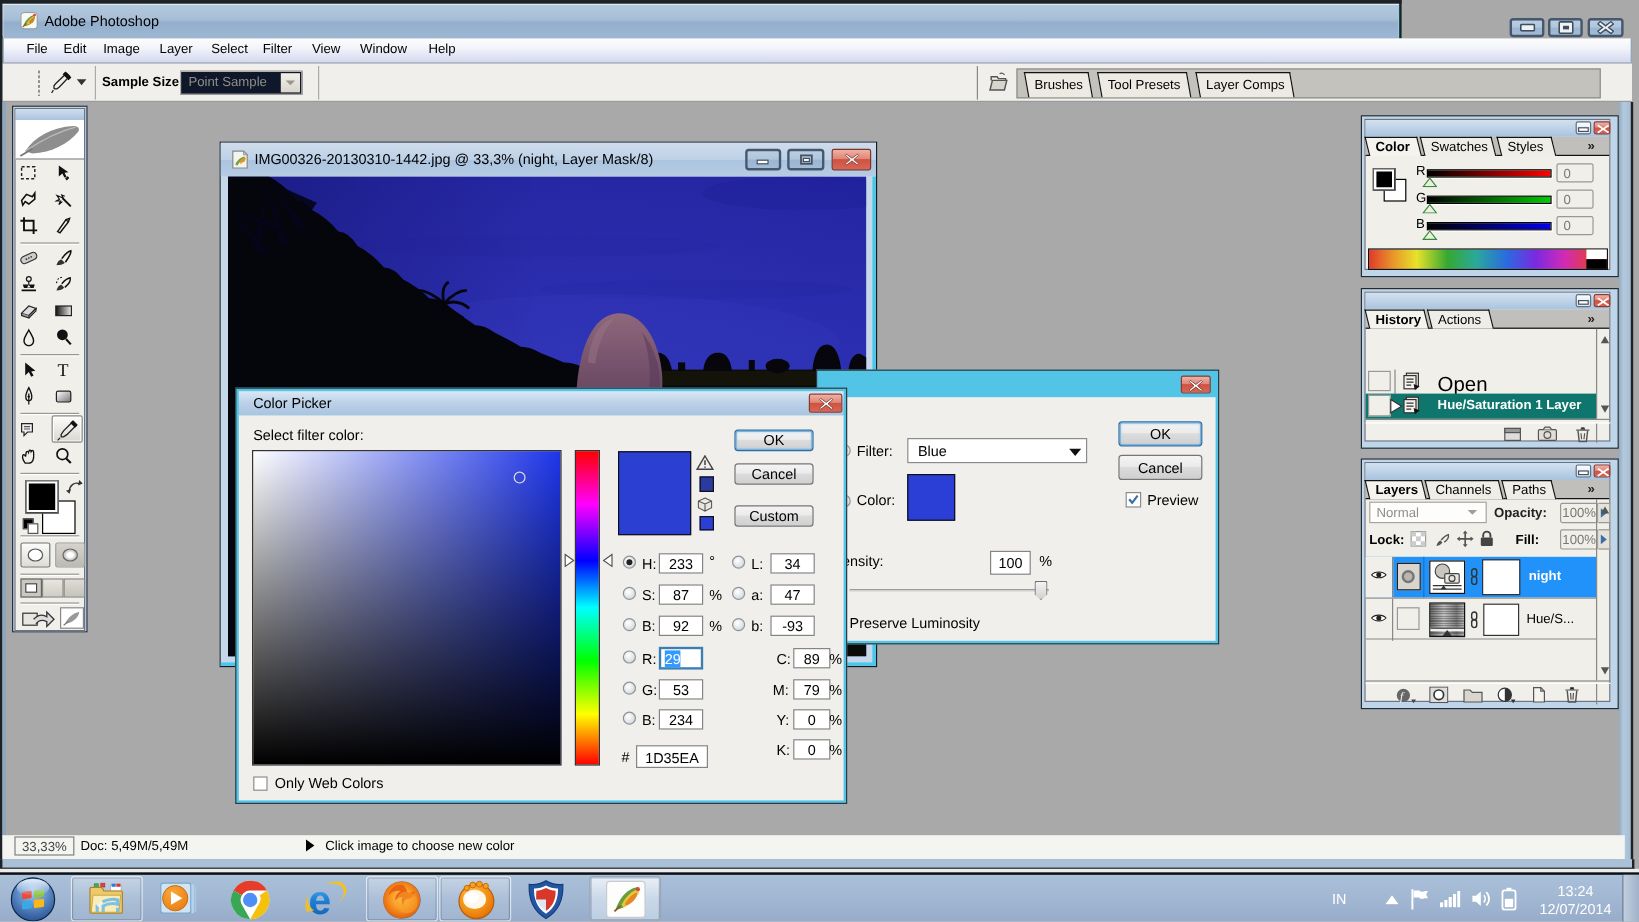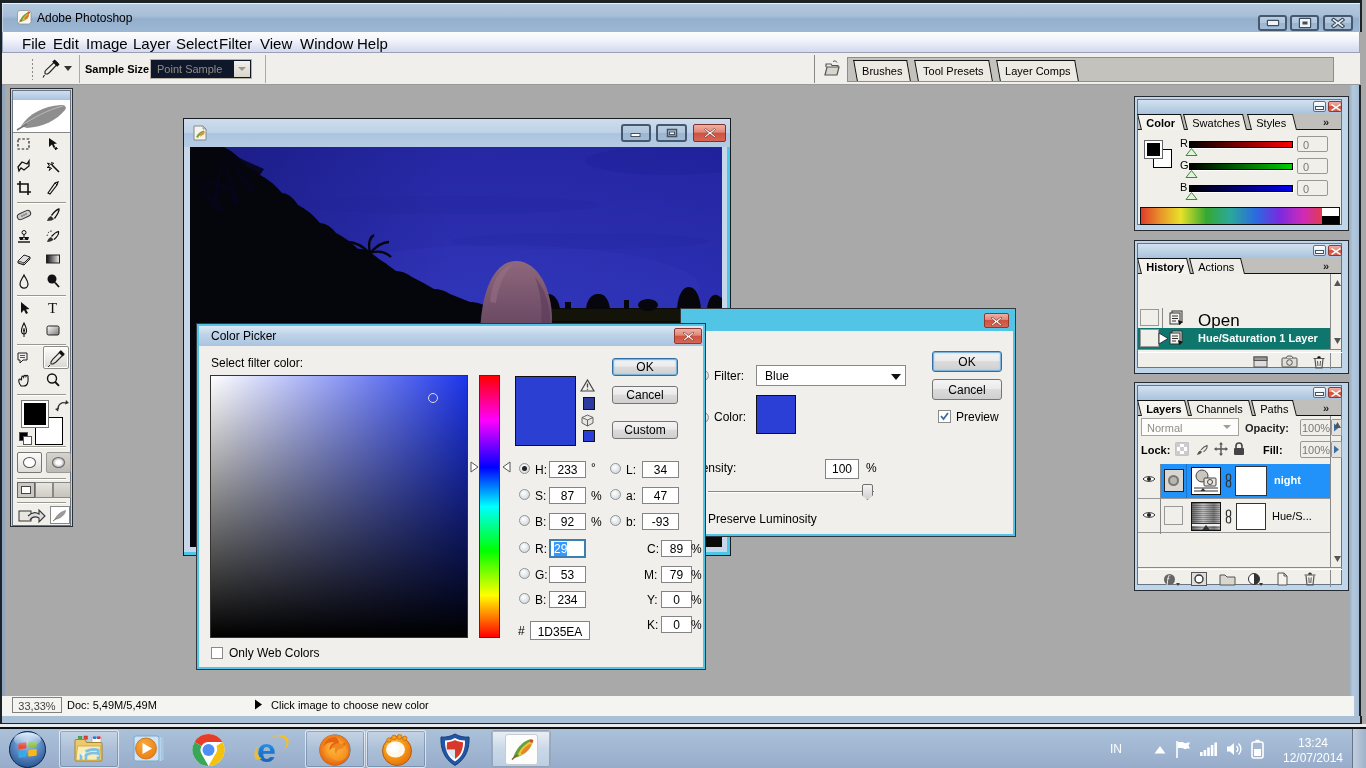--- a/index.html
+++ b/index.html
@@ -1,22 +1,22 @@
 <!DOCTYPE html>
 <html><head><meta charset="utf-8">
 <style>
 *{margin:0;padding:0;box-sizing:border-box}
 html,body{width:1366px;height:768px;overflow:hidden;font-family:"Liberation Sans",sans-serif}
 #s{position:absolute;left:0;top:0;width:1366px;height:768px;background:#a9a9a9;overflow:hidden}
 .abs{position:absolute}
 .tt{font-size:12px;color:#000}
 
-#titlebar{left:0;top:0;width:1362px;height:32px;background:linear-gradient(#b4cade 0%,#a7bed7 45%,#93afcd 55%,#9db7d3 100%);border:2px solid #1d2227;border-top:3px solid #1d2227;border-bottom:none;box-shadow:inset 0 1px 0 rgba(255,255,255,0.75),inset 1px 0 0 rgba(255,255,255,0.4),inset -1px 0 0 #7fd4ee}
+#titlebar{left:0;top:0;width:1168px;height:32px;background:linear-gradient(#b4cade 0%,#a7bed7 45%,#93afcd 55%,#9db7d3 100%);border:2px solid #1d2227;border-top:3px solid #1d2227;border-bottom:none;box-shadow:inset 0 1px 0 rgba(255,255,255,0.75),inset 1px 0 0 rgba(255,255,255,0.4),inset -1px 0 0 #7fd4ee}
 #menubar{left:2px;top:32px;width:1358px;height:20px;background:linear-gradient(#fdfdfe,#f2f4fa 40%,#dadff2 85%,#d4daee);border-left:1px solid #8fa6bc;border-right:1px solid #8fa6bc;box-shadow:0 1px 0 #9aa0b4}
-#menubar span{position:absolute;top:3px;font-size:15px;color:#000}
+#menubar span{position:absolute;top:3px;font-size:11px;color:#000}
 #optionsbar{left:2px;top:53px;width:1358px;height:32px;background:#f0efeb;border-bottom:1px solid #9a9a9a}
 #workspace{left:2px;top:86px;width:1352px;height:610px;background:#a9a9a9}
 #rframe{left:1349px;top:85px;width:12px;height:639px;background:linear-gradient(90deg,#93aabf,#b2c9de 40%,#a5bcd2);border-right:2px solid #1d2227}
 #statusbar{left:2px;top:696px;width:1352px;height:20px;background:#f4f4f1;font-size:11px}
 #botframe{left:0;top:716px;width:1362px;height:9px;background:#a9c0d6;border:2px solid #1d2227;border-top:none}
 .winbtn{position:absolute;top:12px;width:29px;height:16px;border:2px solid #46586e;border-radius:3px;background:linear-gradient(#bacee2 0%,#b0c6dc 46%,#9cb6d2 54%,#a2bbd6 100%)}
 .winbtn svg{position:absolute;left:50%;top:50%;transform:translate(-50%,-50%)}
 
 .minibtn{position:absolute;width:13px;height:11px;border:1px solid #62707f;border-radius:2px;background:linear-gradient(#fcfdfe,#e9f0f8 45%,#d2e0ef 50%,#e2ebf5)}
 .closebtn-r{position:absolute;border:1px solid #8c3a31;border-radius:2px;background:linear-gradient(#f0b0a4,#e08778 45%,#cf5240 50%,#d96553)}
@@ -287,20 +287,21 @@
    <div class="abs" style="left:0;top:0;width:546px;height:436px;background:#c6d7ea">
         <div class="abs" style="left:543px;top:28px;width:3px;height:408px;background:#4cc7e8"></div>
         <div class="abs" style="left:0;top:433px;width:546px;height:3px;background:#4cc7e8"></div>
     <div class="abs" style="left:0;top:0;width:546px;height:28px;background:linear-gradient(#cfdcec,#bdd1e7 50%,#abc4df 52%,#b6cce3)">
       <svg class="abs" style="left:9px;top:6px" width="15" height="16" viewBox="0 0 15 16">
             <path d="M1 1 L10 1 L13 4 L13 15 L1 15 Z" fill="#f4f4ee" stroke="#888"></path>
             <path d="M10 1 L10 4 L13 4 Z" fill="#cfcfc5" stroke="#888" stroke-width="0.7"></path>
             <path d="M3 12 C5 8 8 6 11 5.5 L11 8 C8 9 6 10.5 5 13 Z" fill="#7ba03e"></path>
             <path d="M7 9 C9 7 10.5 6.5 12 6.5 L11 9.5 C9.5 10 8 11 7.5 12 Z" fill="#d99a2b"></path>
           </svg>
+      <span class="tt abs" style="left:28px;top:7px">IMG00326-20130310-1442.jpg @ 33,3% (night, Layer Mask/8)</span>
       <div class="winbtn" style="left:437px;top:5px;width:30px;height:18px">
             <svg width="12" height="9">
               <rect x="1" y="5" width="9" height="3" fill="#fff" stroke="#46525e"></rect>
             </svg>
           </div>
       <div class="winbtn" style="left:472px;top:5px;width:31px;height:18px">
             <svg width="12" height="10">
               <rect x="1.5" y="1.5" width="9" height="7" fill="none" stroke="#46525e" stroke-width="1.5"></rect>
               <rect x="3.5" y="4" width="5" height="2.6" fill="#fff" stroke="#46525e"></rect>
             </svg>

